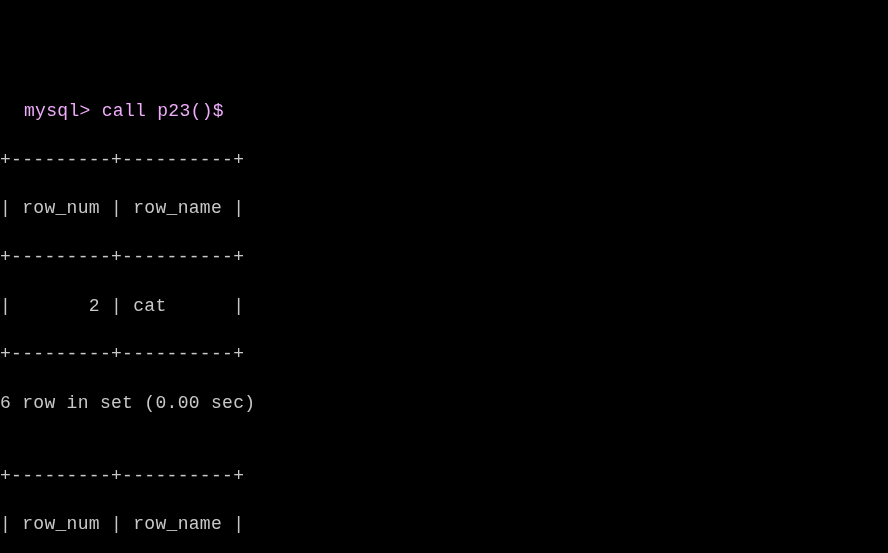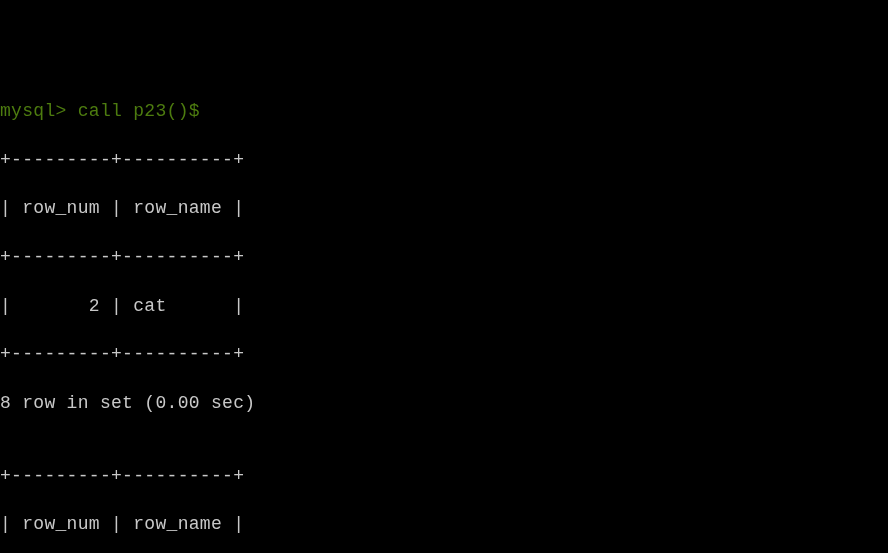--- a/index.html
+++ b/index.html
@@ -14,38 +14,39 @@
       font-size: 18px;
       line-height: 1.35;
       padding: 2px 0;
       width: 888px;
       height: 553px;
       overflow: hidden;
       white-space: pre;
       letter-spacing: 0.3px;
     }
     .prompt {
-      color: #4d7c0f;
+      color: #f0abfc;
+      padding-left: 24px;
     }
     .line {
       display: block;
     }
   </style>
 </head>
 <body>
 
 
 
 <span class="line prompt">mysql&gt; call p23()$</span>
 <span class="line">+---------+----------+</span>
 <span class="line">| row_num | row_name |</span>
 <span class="line">+---------+----------+</span>
 <span class="line">|       2 | cat      |</span>
 <span class="line">+---------+----------+</span>
-<span class="line">8 row in set (0.00 sec)</span>
+<span class="line">6 row in set (0.00 sec)</span>
 <span class="line"></span>
 <span class="line">+---------+----------+</span>
 <span class="line">| row_num | row_name |</span>
 
 
 
 
 <span class="line"></span>
 
 

